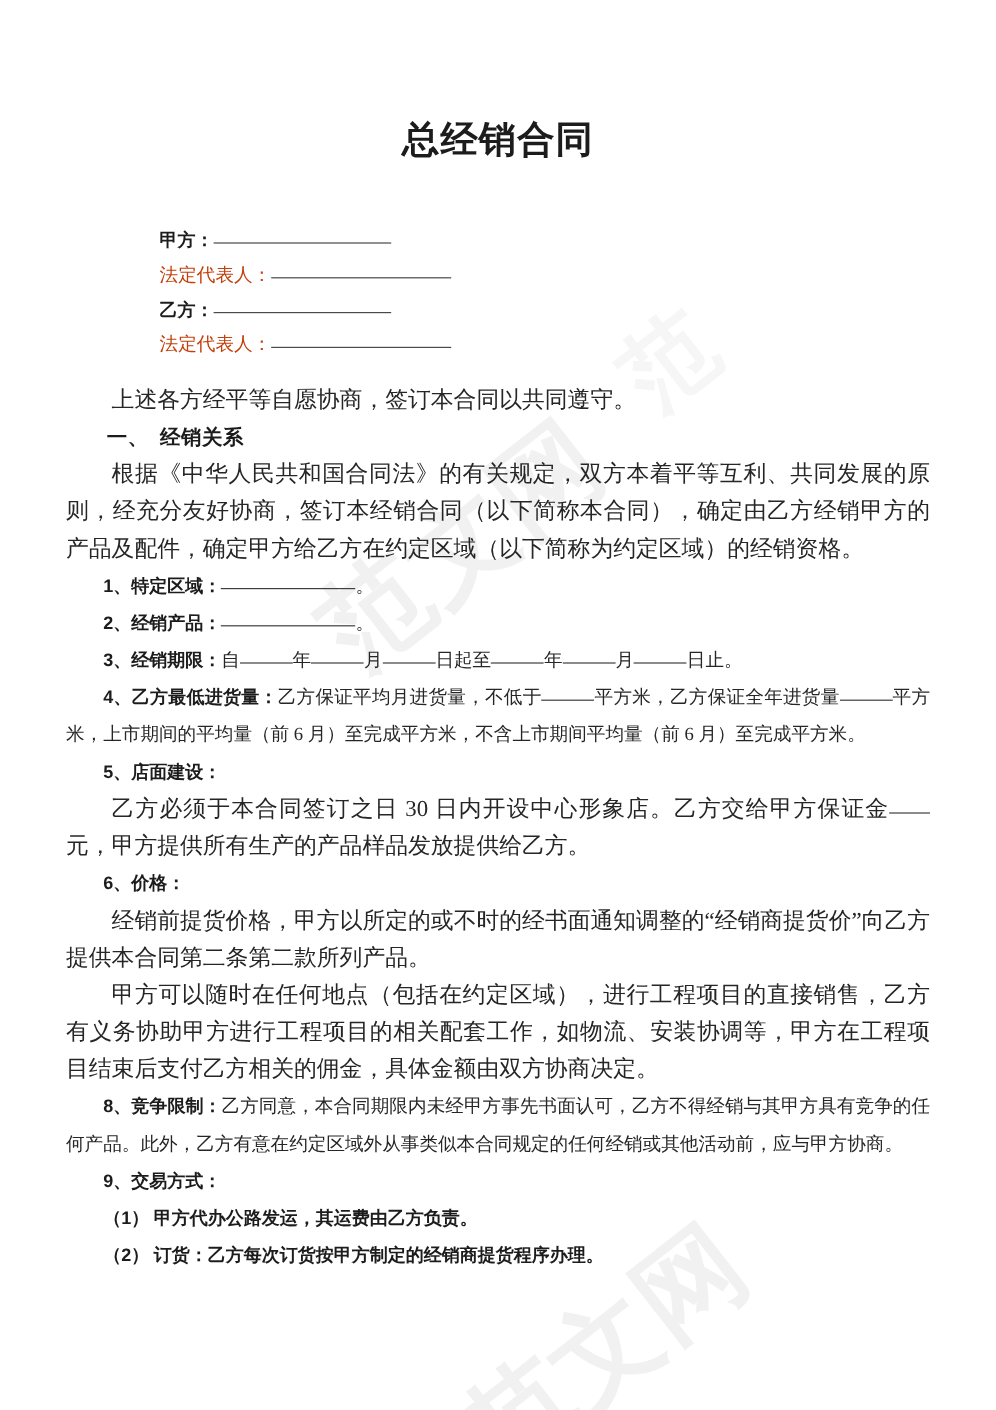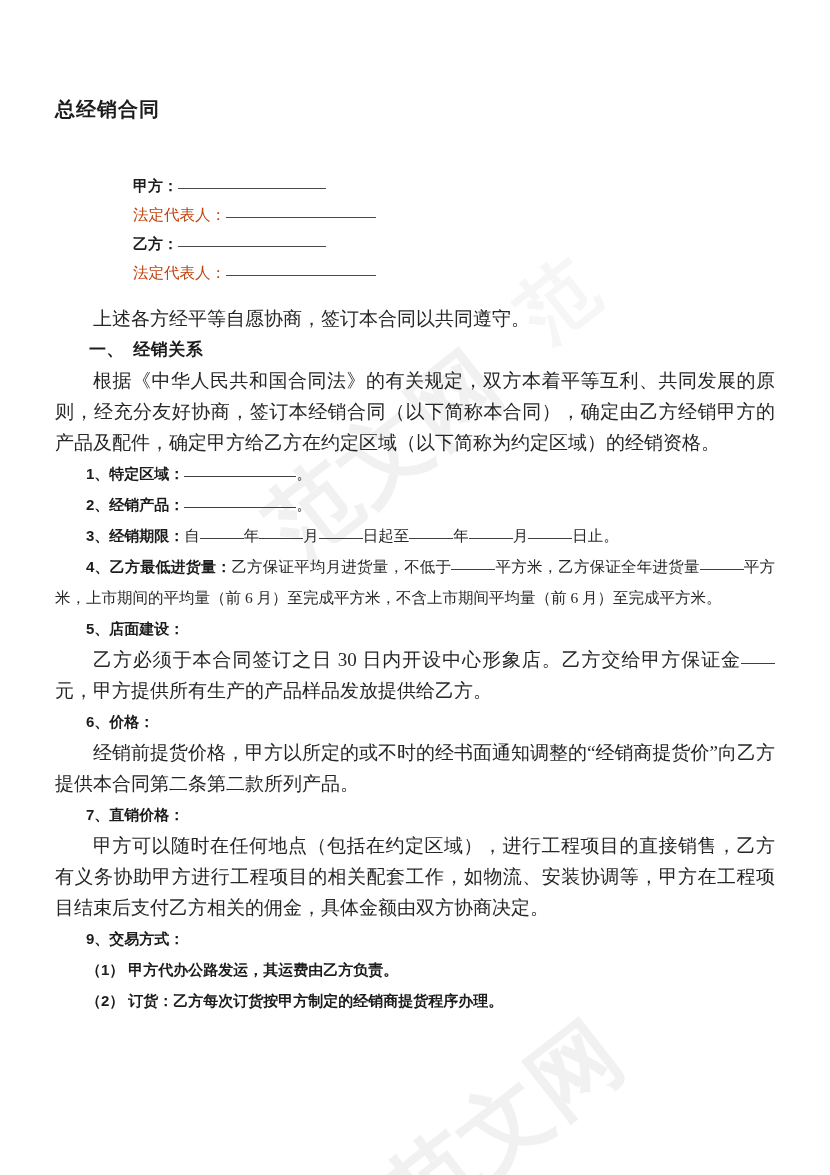--- a/index.html
+++ b/index.html
@@ -55,24 +55,24 @@
   }
 
   
   .content {
     position: relative;
     z-index: 1;
     padding: 0 55px;
   }
 
   .doc-title {
-    text-align: left;
-    font-family: "Liberation Sans", "DejaVu Sans", sans-serif;
-    font-weight: 700;
-    font-size: 20px;
+    text-align: center;
+    font-family: "Liberation Sans", "DejaVu Sans", sans-serif;
+    font-weight: 700;
+    font-size: 31px;
     letter-spacing: 1px;
     margin: 0;
     padding-top: 96px;
     color: #1c1c1c;
   }
 
   .party-block {
     margin-top: 48px;
     padding-left: 78px;
   }
@@ -207,25 +207,25 @@
     </p>
     <p class="body-para indent-2">
       <span>乙方必须于本合同签订之日 30 日内开设中心形象店。乙方交给甲方保证金</span><span class="fill-xs"></span><span>元，甲方提供所有生产的产品样品发放提供给乙方。</span>
     </p>
 
     <p class="clause">
       <span class="clause-label">6、</span><span class="clause-label">价格：</span>
     </p>
     <p class="body-para indent-2">经销前提货价格，甲方以所定的或不时的经书面通知调整的“经销商提货价”向乙方提供本合同第二条第二款所列产品。</p>
 
-    <p class="clause">
-      <span class="clause-label">7、</span><span class="clause-label">直销价格：</span>
-    </p>
     <p class="body-para indent-2">甲方可以随时在任何地点（包括在约定区域），进行工程项目的直接销售，乙方有义务协助甲方进行工程项目的相关配套工作，如物流、安装协调等，甲方在工程项目结束后支付乙方相关的佣金，具体金额由双方协商决定。</p>
 
+    <p class="clause">
+      <span class="clause-label">8、</span><span class="clause-label">竞争限制：</span><span>乙方同意，本合同期限内未经甲方事先书面认可，乙方不得经销与其甲方具有竞争的任何产品。此外，乙方有意在约定区域外从事类似本合同规定的任何经销或其他活动前，应与甲方协商。</span>
+    </p>
 
     <p class="clause">
       <span class="clause-label">9、</span><span class="clause-label">交易方式：</span>
     </p>
     <p class="clause">
       <span class="sub-label">（1）</span>&nbsp;<span class="sub-label">甲方代办公路发运，其运费由乙方负责。</span>
     </p>
     <p class="clause">
       <span class="sub-label">（2）</span>&nbsp;<span class="sub-label">订货：乙方每次订货按甲方制定的经销商提货程序办理。</span>
     </p>

